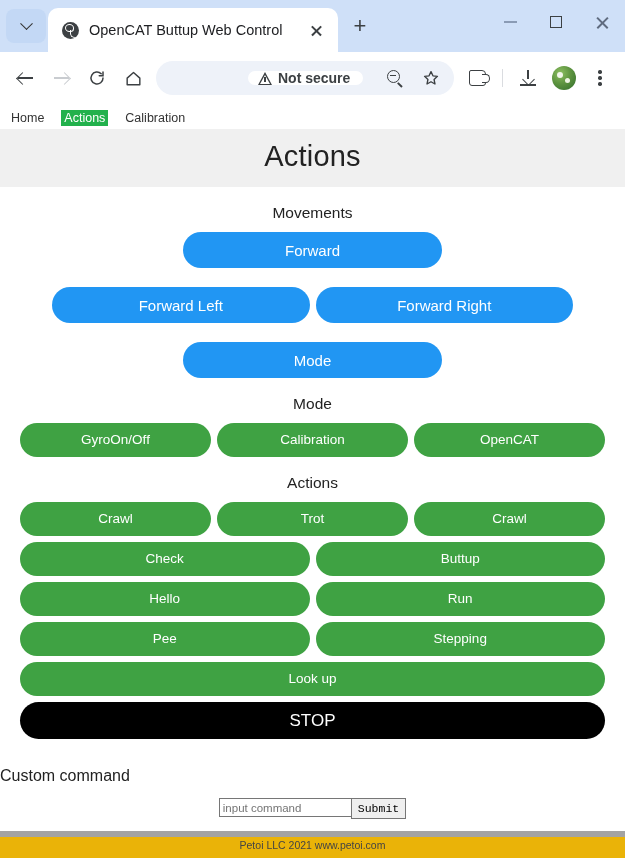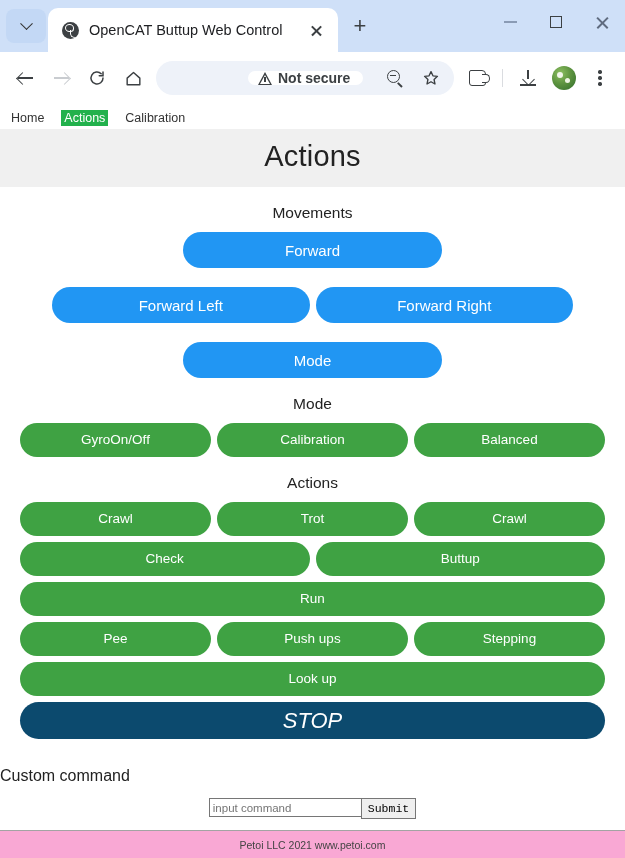--- a/index.html
+++ b/index.html
@@ -298,40 +298,39 @@
     font-size: 13.5px;
     font-family: "Liberation Sans", sans-serif;
     height: 34px;
     cursor: pointer;
     display: flex; align-items: center; justify-content: center;
     line-height: 1;
   }
   .btn.blue  { background: #2196f3; font-size: 15px; height: 36px; }
   .btn.green { background: #3fa243; }
   .btn.red {
-    background: #0c4a6e;
-    font-size: 22px;
+    background: #000000;
+    font-size: 17px;
     height: 37px;
     border-radius: 20px;
-    font-style: italic;
   }
 
   .custom-title {
     text-align: left;
     font-size: 16px;
     color: #222;
     margin: 28px 0 13px;
   }
   .cmdrow {
     display: flex;
     justify-content: center;
     align-items: stretch;
   }
   .cmd-input {
-    width: 153px;
+    width: 133px;
     height: 19px;
     border: 1px solid #767676;
     font-size: 11.5px;
     padding: 0 3px;
     font-family: "Liberation Sans", sans-serif;
     color: #000;
     outline: none;
     background: #fff;
   }
   .cmd-input::placeholder { color: #757575; }
@@ -343,26 +342,26 @@
     font-family: Liberation Mono, monospace;
     color: #000;
     padding: 0 6px;
     cursor: pointer;
     margin-left: -1px;
   }
 
   .footer {
     position: absolute;
     left: 0; right: 0; bottom: 0;
-    border-top: 1px solid #a3a3a3;
-    background: #f9a8d4;
+    border-top: 6px solid #a3a3a3;
+    background: #eab308;
     text-align: center;
     font-size: 10.5px;
     color: #444;
-    padding: 8px 0 7px;
+    padding: 2px 0 7px;
   }
 </style>
 </head>
 <body>
 
 <div class="browser">
 
   <div class="tabstrip">
     <div class="tab-search">
       <span class="chev-down"></span>
@@ -468,40 +467,40 @@
       <button class="btn blue">Forward Right</button>
     </div>
     <div class="btnrow mv-single">
       <button class="btn blue">Mode</button>
     </div>
 
     <div class="section-title">Mode</div>
     <div class="btnrow">
       <button class="btn green">GyroOn/Off</button>
       <button class="btn green">Calibration</button>
-      <button class="btn green">Balanced</button>
+      <button class="btn green">OpenCAT</button>
     </div>
 
     <div class="section-title">Actions</div>
 
     <div class="btnrow">
       <button class="btn green">Crawl</button>
       <button class="btn green">Trot</button>
       <button class="btn green">Crawl</button>
     </div>
     <div class="btnrow">
       <button class="btn green">Check</button>
       <button class="btn green">Buttup</button>
     </div>
     <div class="btnrow">
+      <button class="btn green">Hello</button>
       <button class="btn green">Run</button>
     </div>
     <div class="btnrow">
       <button class="btn green">Pee</button>
-      <button class="btn green">Push ups</button>
       <button class="btn green">Stepping</button>
     </div>
     <div class="btnrow">
       <button class="btn green">Look up</button>
     </div>
     <div class="btnrow">
       <button class="btn red">STOP</button>
     </div>
 
     <div class="custom-title">Custom command</div>

